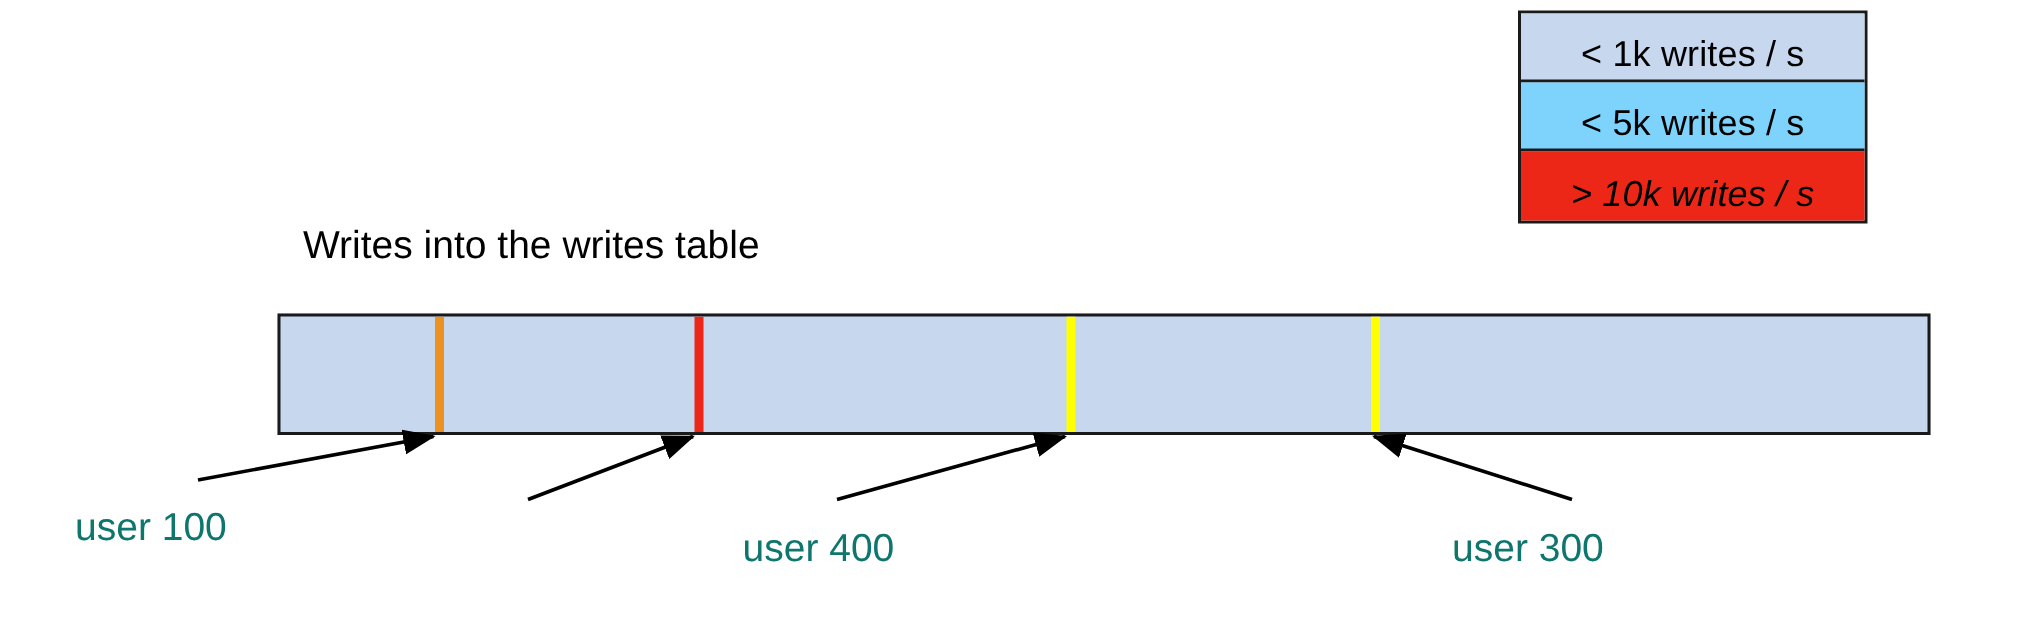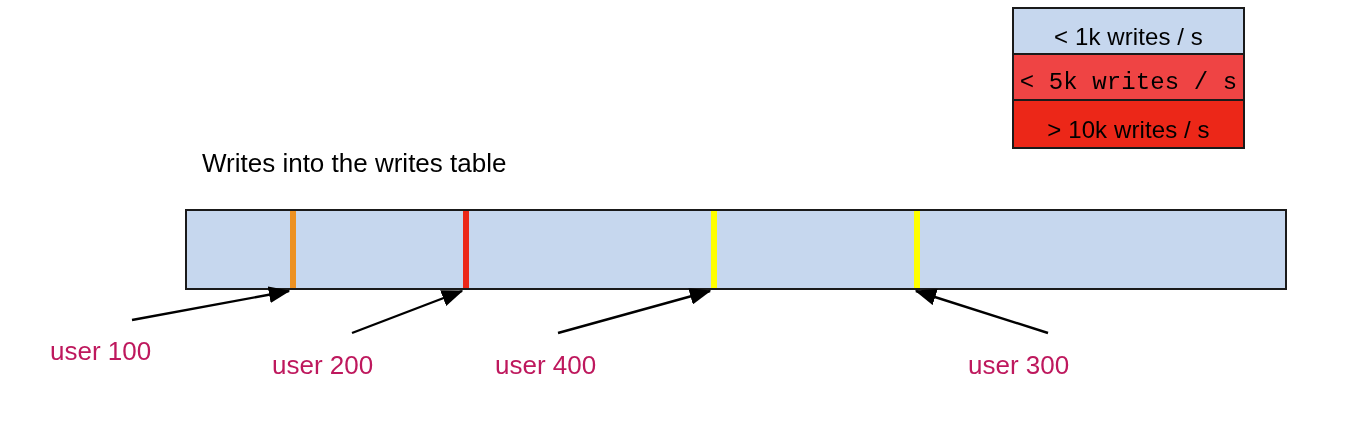--- a/index.html
+++ b/index.html
@@ -33,20 +33,21 @@
     position: relative;
     height: 46px;
     box-sizing: border-box;
     border-bottom: 2px solid #1a1a1a;
     display: flex;
     align-items: center;
     justify-content: center;
   }
   .legend-row:last-child {
     border-bottom: none;
+    font-style: italic;
   }
   .legend-label {
     font-size: 24px;
     color: #000000;
     line-height: 1;
     white-space: nowrap;
     letter-spacing: 0.1px;
     margin-top: 12px;
   }
 
@@ -85,35 +86,35 @@
     position: absolute;
     left: 0;
     top: 0;
     width: 1350px;
     height: 422px;
     pointer-events: none;
   }
   .user-label {
     position: absolute;
     font-size: 26px;
-    color: #be185d;
+    color: #0f766e;
     white-space: nowrap;
     line-height: 1;
   }
 </style>
 </head>
 <body>
 
 <div id="canvas">
 
   <div class="legend">
     <div class="legend-row" style="background:#c6d7ee;">
       <span class="legend-label">&lt; 1k writes / s</span>
     </div>
-    <div class="legend-row" style="background:#ef4444;font-family:Liberation Mono, monospace;">
+    <div class="legend-row" style="background:#7dd3fc;">
       <span class="legend-label">&lt; 5k writes / s</span>
     </div>
     <div class="legend-row" style="background:#ec2718;">
       <span class="legend-label">&gt; 10k writes / s</span>
     </div>
   </div>
 
   <div class="chart-title">Writes into the writes table</div>
 
   <div class="bar">
@@ -129,17 +130,16 @@
         <polygon points="0 0, 9 3.5, 0 7" fill="#000000"></polygon>
       </marker>
     </defs>
     <line x1="132" y1="320" x2="289" y2="291" stroke="#000000" stroke-width="2.4" marker-end="url(#arrowhead)"></line>
     <line x1="352" y1="333" x2="462" y2="291" stroke="#000000" stroke-width="2.4" marker-end="url(#arrowhead)"></line>
     <line x1="558" y1="333" x2="710" y2="291" stroke="#000000" stroke-width="2.4" marker-end="url(#arrowhead)"></line>
     <line x1="1048" y1="333" x2="916" y2="291" stroke="#000000" stroke-width="2.4" marker-end="url(#arrowhead)"></line>
   </svg>
 
   <div class="user-label" style="left:50px;  top:338px;">user 100</div>
-  <div class="user-label" style="left:272px; top:352px;">user 200</div>
   <div class="user-label" style="left:495px; top:352px;">user 400</div>
   <div class="user-label" style="left:968px; top:352px;">user 300</div>
 
 </div>
 
 </body></html>

